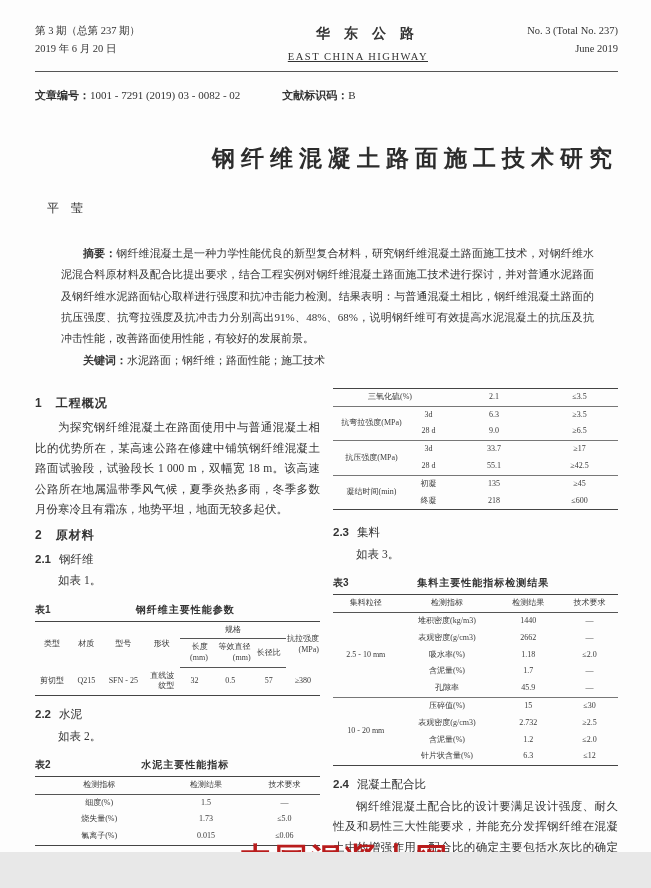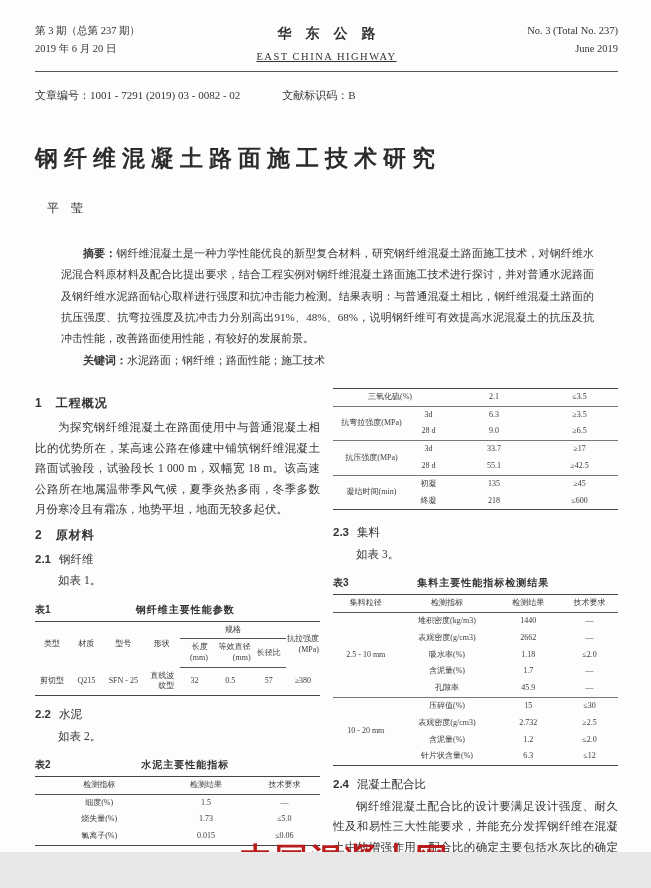--- a/index.html
+++ b/index.html
@@ -6,30 +6,30 @@
   html,body { background:#e8e8e8; }
   .page {
     position:relative; width:651px; height:852px; margin:0 auto;
     background:#fdfdfd; color:#333;
     font-family:"Liberation Serif","DejaVu Serif",serif;
     padding:22px 33px 0 35px; overflow:hidden;
   }
   
   .jheader { display:flex; justify-content:space-between; align-items:flex-start; font-size:10.5px; line-height:1.7; }
   .jh-left { width:190px; text-align:left; }
-  .jh-center { text-align:center; flex:1; }
+  .jh-center { text-align:right; flex:1; }
   .jh-right { width:190px; text-align:right; }
   .journal-cn { font-size:14px; font-weight:bold; letter-spacing:14px; margin-left:14px; font-family:"Liberation Sans",sans-serif; }
   .journal-en { font-size:10.5px; letter-spacing:1.5px; margin-top:2px;text-decoration:underline; }
   .header-rule { border:none; border-top:1.2px solid #555; margin-top:5px; }
   
   .meta-line { margin-top:16px; font-size:11px; display:flex; gap:42px; }
-  .meta-label { font-weight:normal; font-family:"Liberation Sans",sans-serif; }
-  
-  .art-title { margin-top:40px; text-align:left; font-size:23px; font-weight:600; letter-spacing:6px; color:#2c2c2c; }
+  .meta-label { font-weight:bold; font-family:"Liberation Sans",sans-serif; }
+  
+  .art-title { margin-top:40px; text-align:right; font-size:23px; font-weight:600; letter-spacing:6px; color:#2c2c2c; }
   .art-author { margin-top:26px; font-size:12px; letter-spacing:12px; padding-left:12px; }
   .art-affil { margin-top:9px; text-align:center; font-size:10.5px; letter-spacing:1px; }
   
   .abstract { margin-top:26px; padding:0 24px 0 26px; font-size:11px; line-height:1.95; text-align:justify; }
   .abstract p { text-indent:2em; }
   .abs-label, .kw-label { font-weight:bold; font-family:"Liberation Sans",sans-serif; }
   .keywords { margin-top:3px; padding:0 24px 0 26px; font-size:11px; text-indent:2em; }
   
   .columns { display:flex; gap:13px; margin-top:20px; }
   .col { width:287px; font-size:11.5px; line-height:1.78; text-align:justify; }

